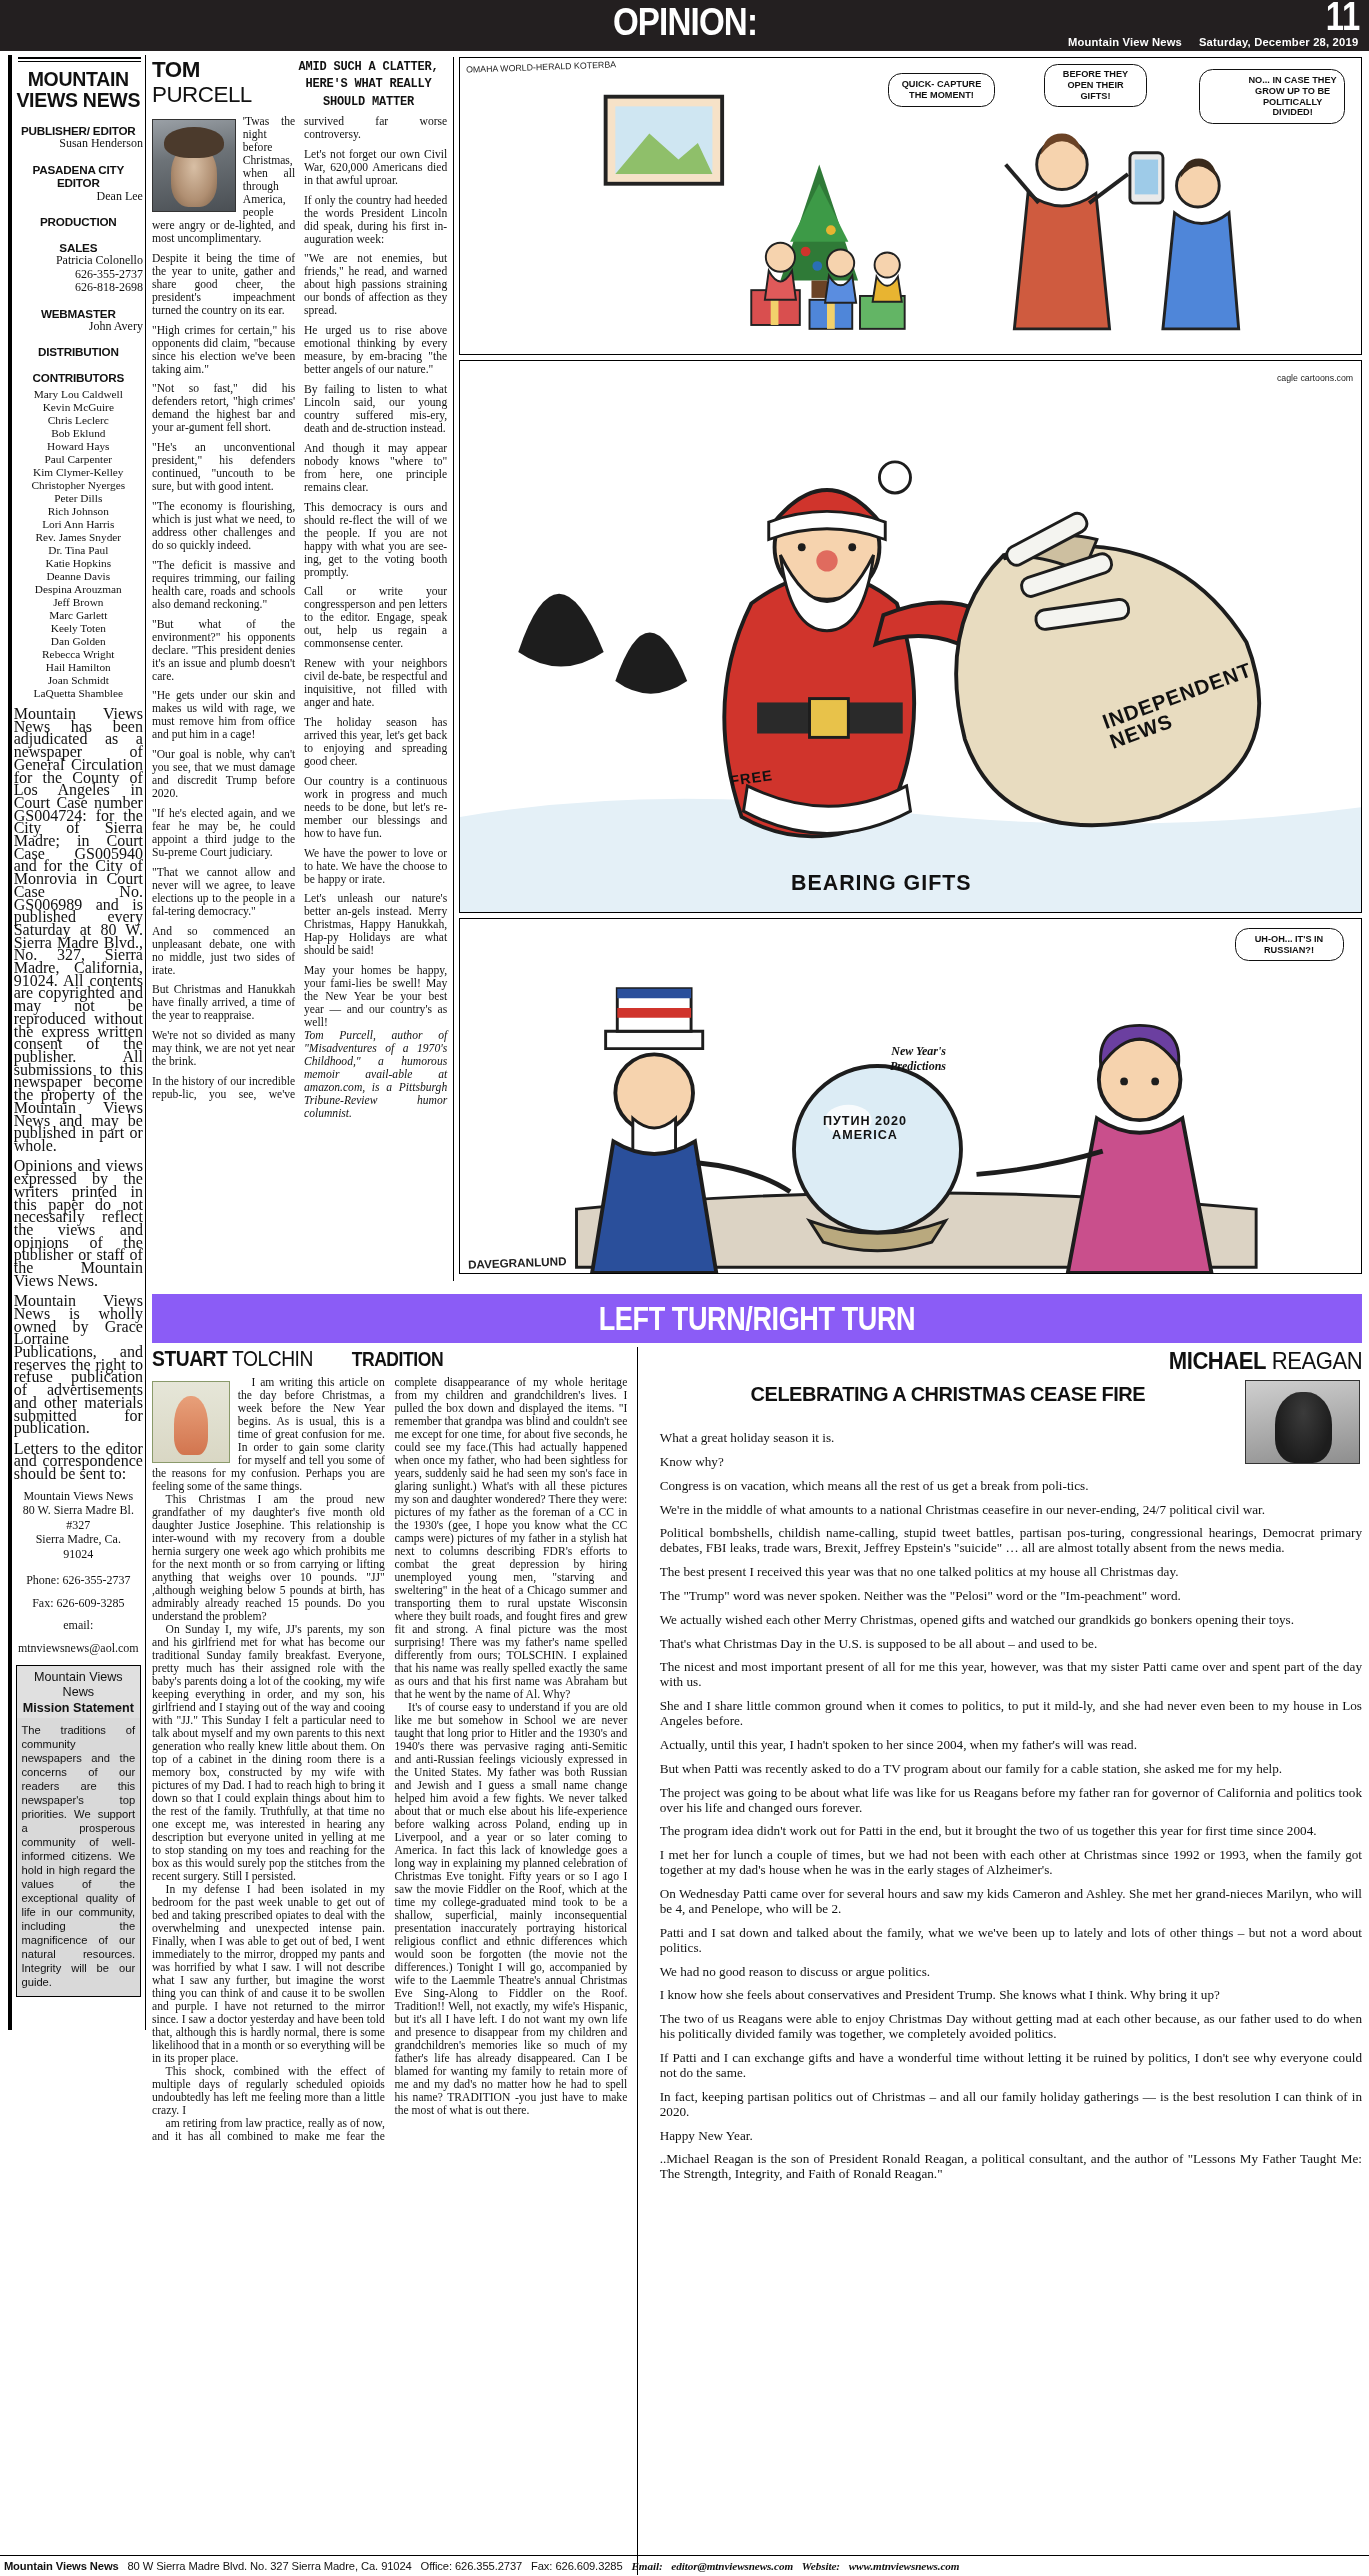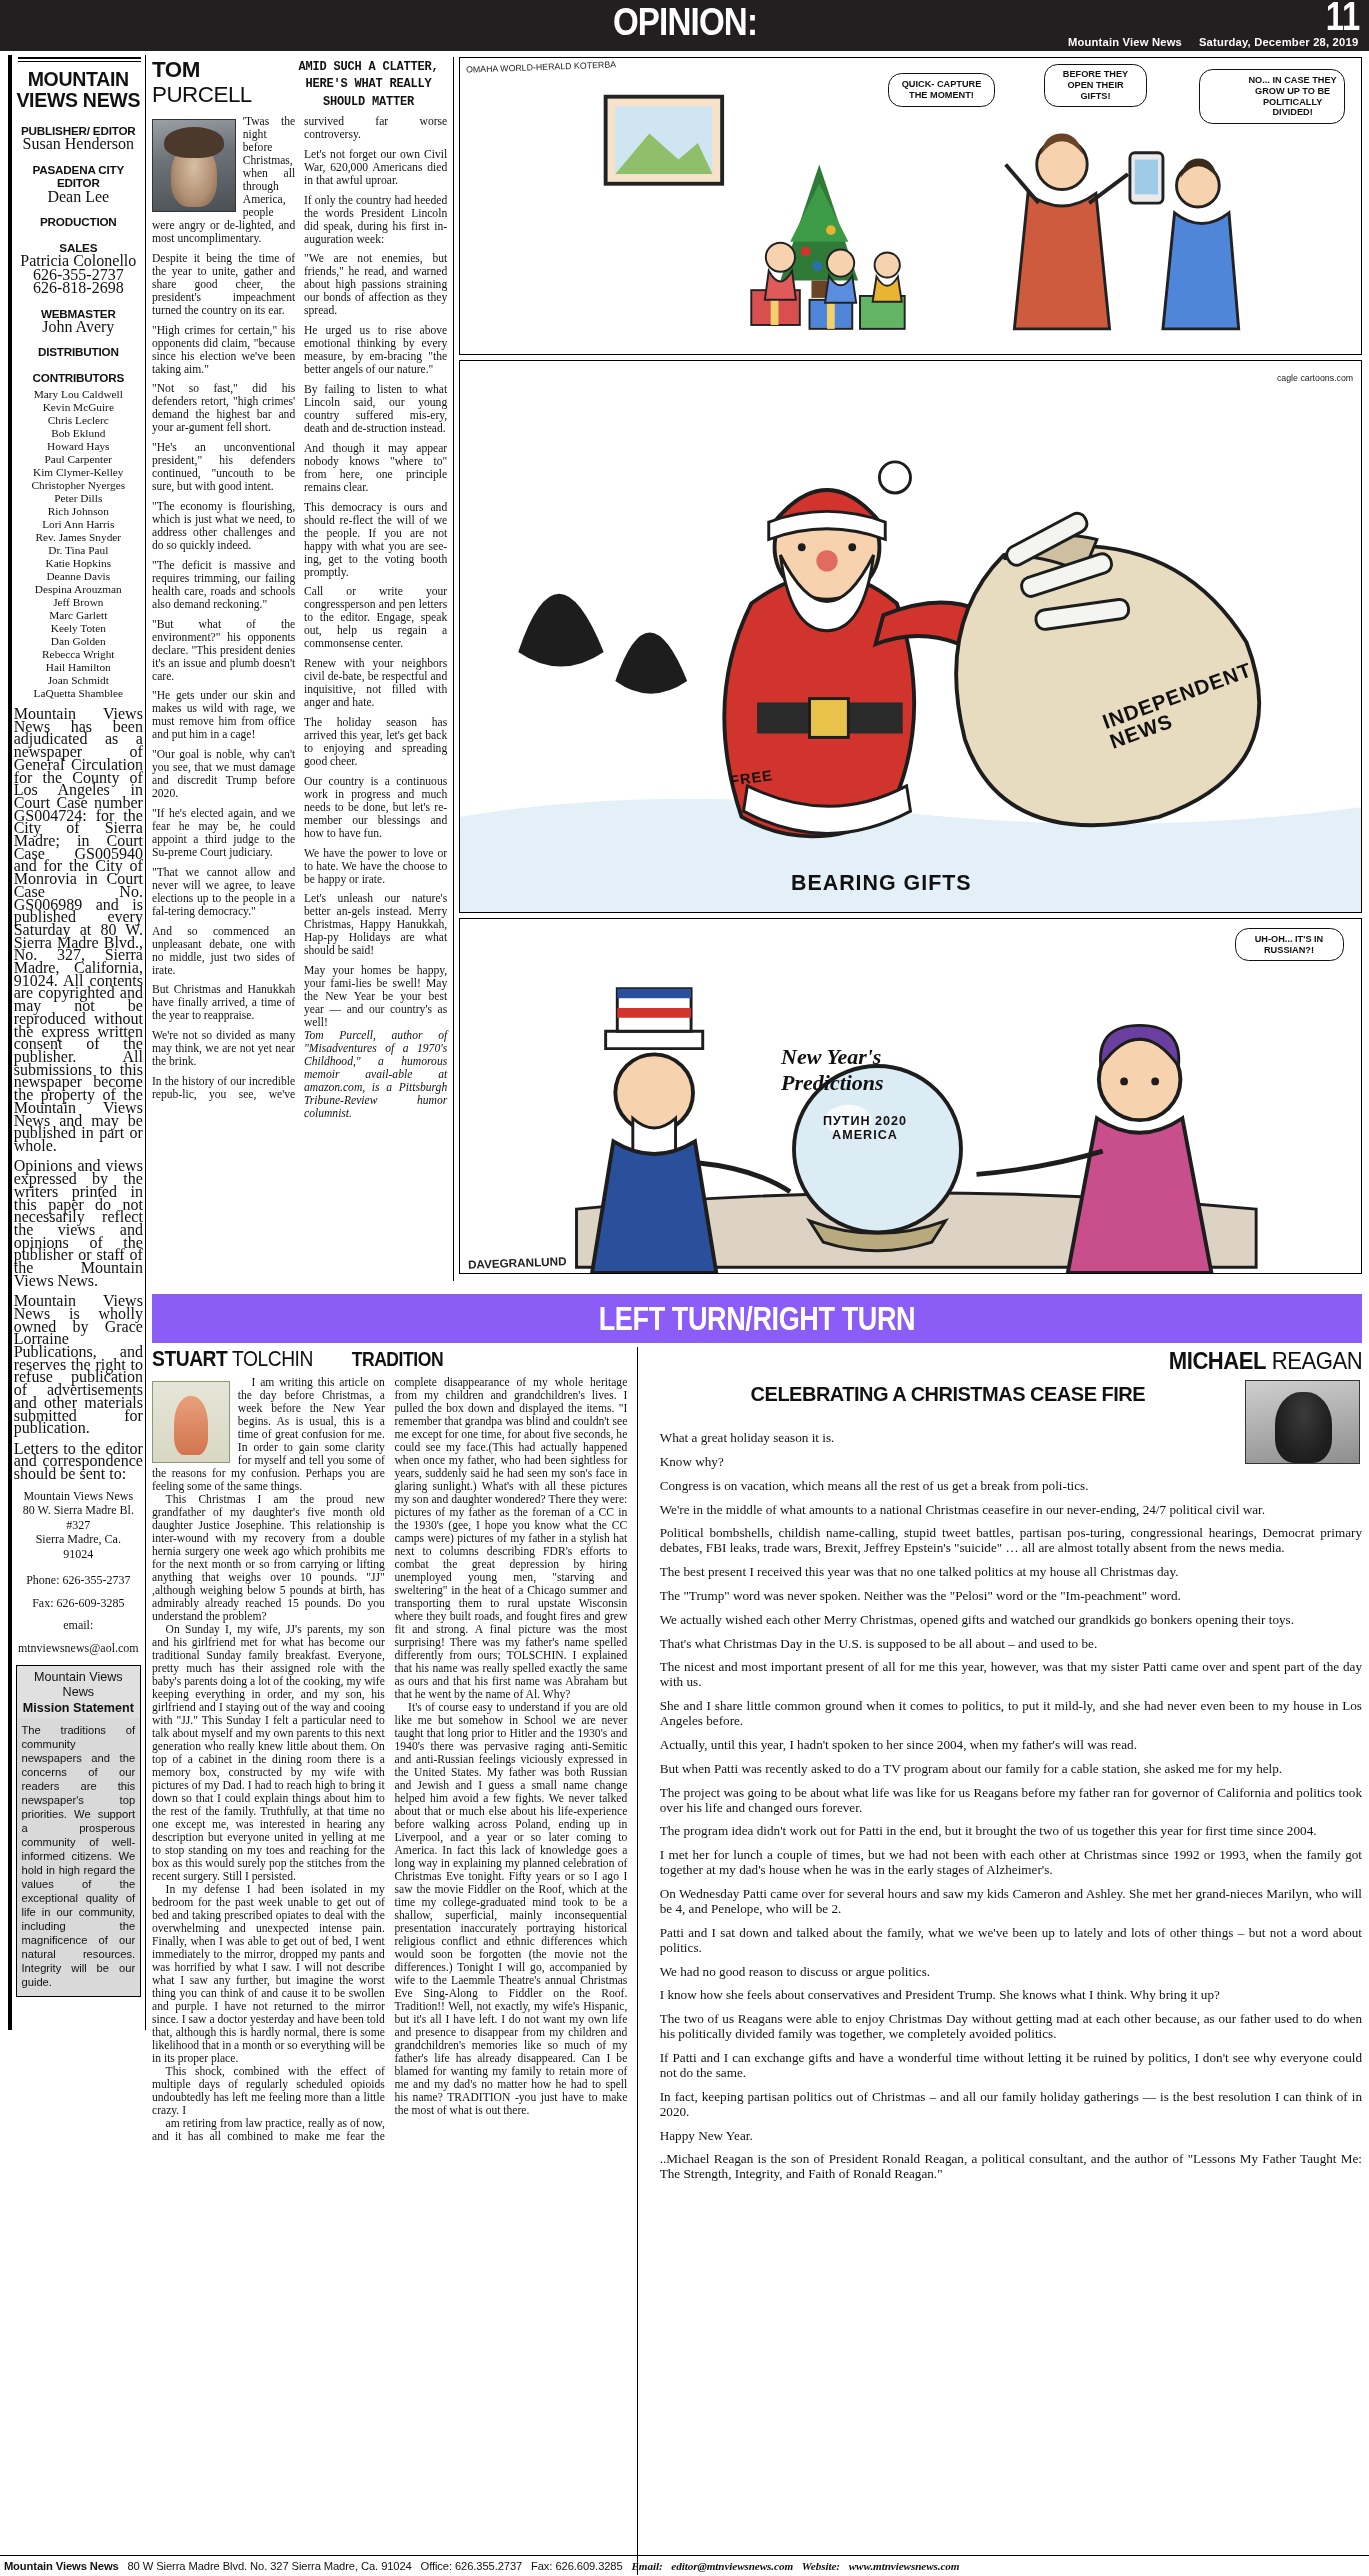--- a/index.html
+++ b/index.html
@@ -82,23 +82,23 @@
   .sb-head{
     text-align:center;
     font-family:"Liberation Sans", sans-serif;
     font-weight:bold;
     font-size:11.7px;
     line-height:13.6px;
     letter-spacing:-0.2px;
     margin-top:11.7px;
   }
   .sb-name{
-    text-align:center;
+    text-align:right;
     font-family:"Liberation Serif", serif;
-    font-size:16px;
+    font-size:12px;
     line-height:13.6px;
   }
   .sb-contrib{
     text-align:center;
     font-family:"Liberation Serif", serif;
     font-size:11.3px;
     line-height:13px;
     margin-top:3.9px;
   }
   .sb-body{
@@ -627,21 +627,21 @@
         <path d="M244 252 q60 6 96 30" stroke="#1d1d1d" stroke-width="5" fill="none"></path>
 
         <circle cx="700" cy="166" r="42" fill="#f6d3ae" stroke="#1d1d1d" stroke-width="4"></circle>
         <path d="M660 152 q40 -56 80 0 q4 -42 -40 -42 q-44 0 -40 42z" fill="#6b3fa0" stroke="#1d1d1d" stroke-width="3"></path>
         <circle cx="684" cy="168" r="4" fill="#1d1d1d"></circle>
         <circle cx="716" cy="168" r="4" fill="#1d1d1d"></circle>
         <path d="M656 206 q44 30 88 0 l30 160 h-148z" fill="#c94f8c" stroke="#1d1d1d" stroke-width="4"></path>
         <path d="M662 240 q-60 18 -130 24" stroke="#1d1d1d" stroke-width="5" fill="none"></path>
       </svg>
       <div class="sig" style="left:7.8px; bottom:3.9px; font-size:11.7px; font-weight:bold;">DAVEGRANLUND</div>
-      <div class="cap-label" style="left:321px; top:125px; font-family:'Liberation Serif',serif; font-style:italic; font-size:22px; letter-spacing:0; text-align:left; width:165px;">
+      <div class="cap-label" style="left:321px; top:125px; font-family:'Liberation Serif',serif; font-style:italic; font-size:12px; letter-spacing:0; text-align:right; width:165px;">
         <span>New Year's</span><br>
         <span>Predictions</span>
       </div>
       <div class="cap-label" style="left:342px; top:195px; font-size:12.6px; text-align:center; width:126px; line-height:14.6px;">ПУТИН 2020 AMERICA</div>
       <div class="bubble" style="right:17.5px; top:9.7px; width:109px;">UH-OH... IT'S IN RUSSIAN?!</div>
     </div>
   </div>
 
   <div class="lt-band">
     <div class="lt-band-text">LEFT TURN/RIGHT TURN</div>

